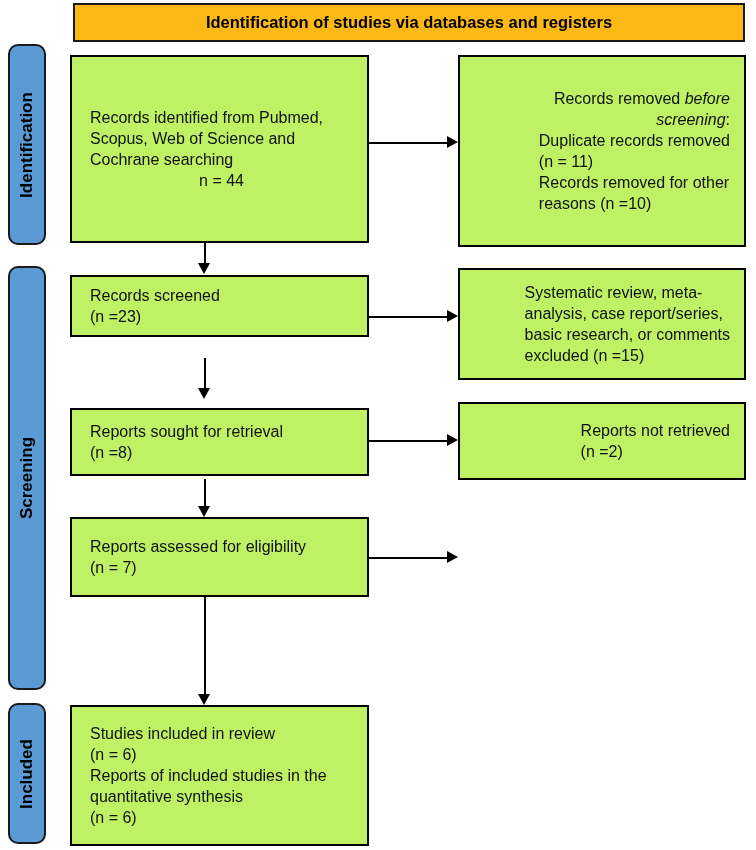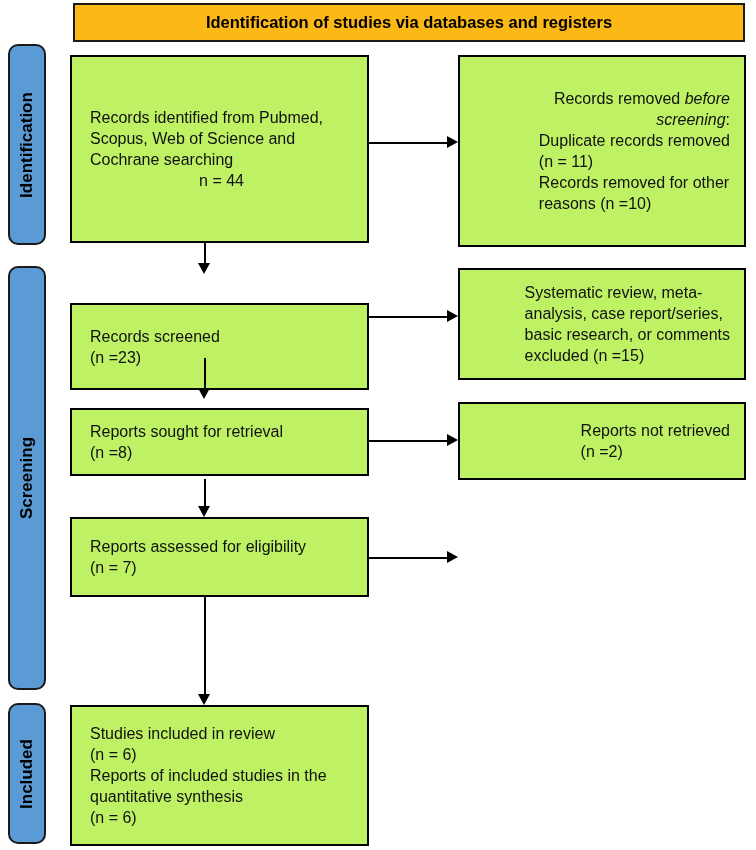--- a/index.html
+++ b/index.html
@@ -49,21 +49,21 @@
     display: flex; flex-direction: column; justify-content: center;
     padding: 6px 14px 6px 18px;
   }
   .col-left  { left: 70px;  width: 299px; }
   .col-right { left: 458px; width: 288px; padding-left: 16px; align-items: flex-end; }
   .pre { white-space: pre-line; }
   .indent { margin-left: 28px; }
   .ncenter { text-align: center; }
   .box-identified { top: 55px;  height: 188px; }
   .box-removed    { top: 55px;  height: 192px; }
-  .box-screened   { top: 275px; height: 87px; margin-top: 28px;  }
+  .box-screened   { top: 275px; height: 62px;  }
   .box-scr-excl   { top: 268px; height: 112px; }
   .box-sought     { top: 408px; height: 68px;  }
   .box-notret     { top: 402px; height: 78px;  }
   .box-assessed   { top: 517px; height: 80px;  }
   .box-elig-excl  { top: 522px; height: 76px;  }
   .box-included   { top: 705px; height: 141px; }
 
   .vline { position: absolute; width: 2px; background: #000; }
   .vhead { position: absolute; width: 0; height: 0;
            border-left: 6.5px solid transparent; border-right: 6.5px solid transparent;

